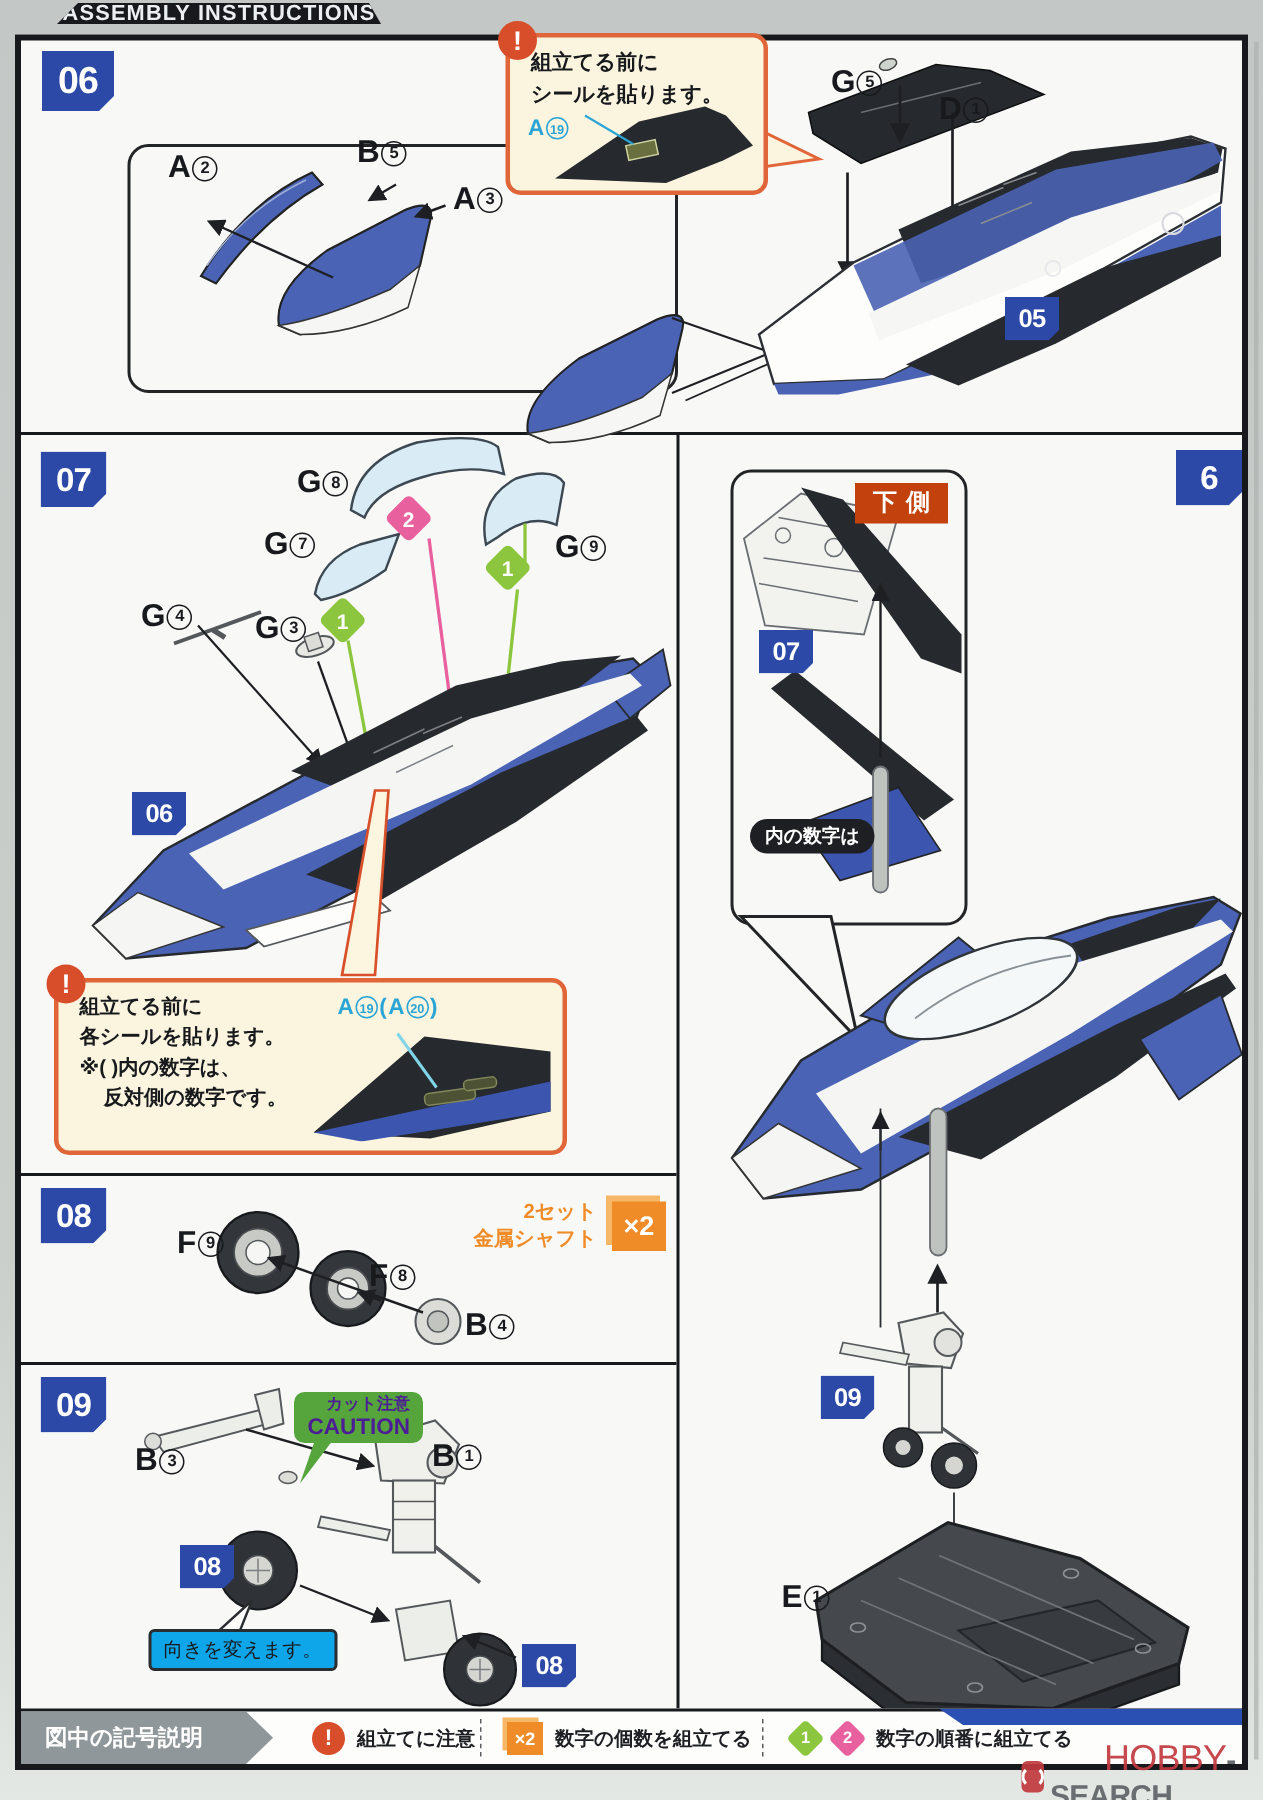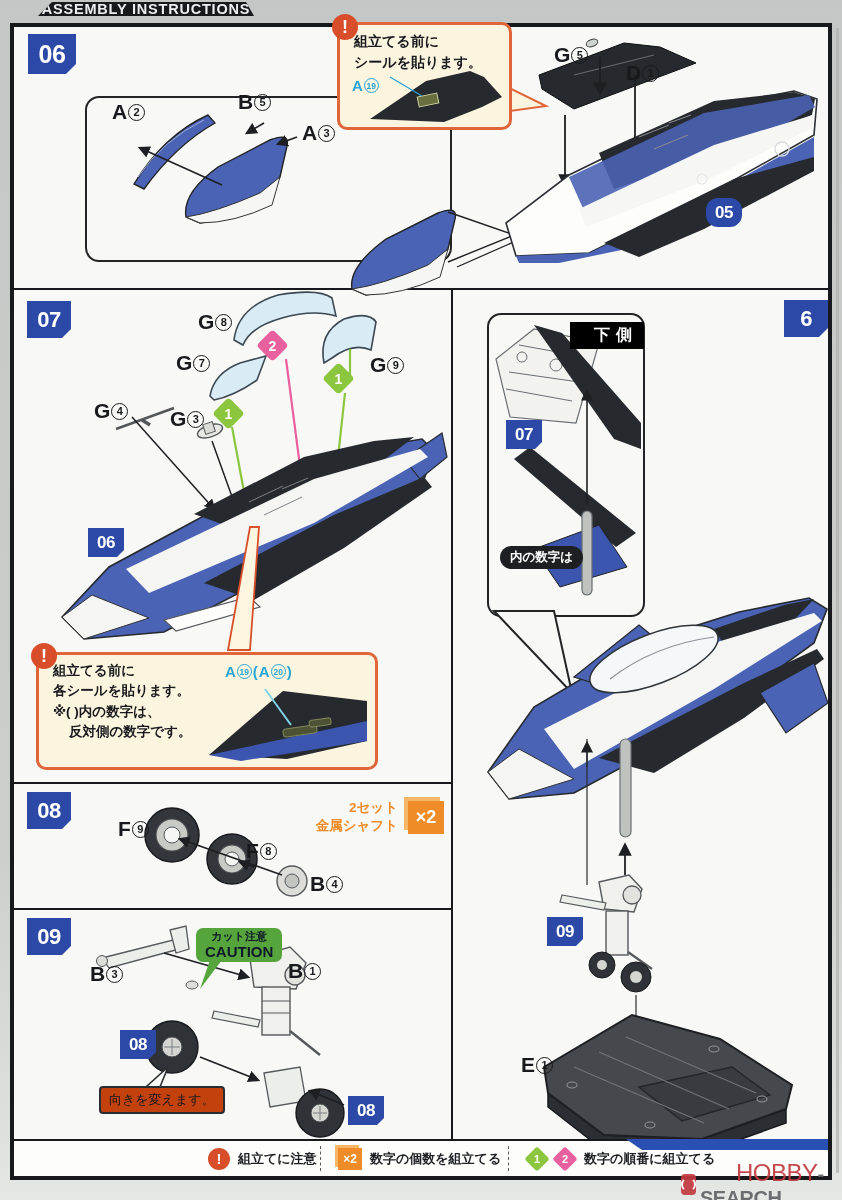--- a/index.html
+++ b/index.html
@@ -30,34 +30,34 @@
          font-size:18px;display:flex;align-items:center;justify-content:center;z-index:6;}
   .c-text{position:absolute;color:#17191c;font-size:14px;font-weight:bold;line-height:1.5;}
   .sticker-lbl{position:absolute;display:flex;align-items:center;gap:1px;color:#2aa5d6;z-index:6;}
   .sticker-lbl b{font-size:15px;font-weight:bold;}
   .sticker-lbl .circ{border-color:#2aa5d6;color:#2aa5d6;width:15px;height:15px;font-size:8.5px;}
   .dia{position:absolute;width:23px;height:23px;border-radius:4px;transform:rotate(45deg);
        display:flex;align-items:center;justify-content:center;z-index:4;}
   .dia>span{transform:rotate(-45deg);color:#fff;font-weight:bold;font-size:14px;}
   .dia.green{background:#8cc63e;}
   .dia.pink{background:#e8609d;}
-  .tag-dark{position:absolute;background:#000000;color:#fff;font-weight:bold;font-size:16px;
-            letter-spacing:6px;padding:3px 6px 3px 24px;z-index:4;}
+  .tag-dark{position:absolute;background:#c2410c;color:#fff;font-weight:bold;font-size:16px;
+            letter-spacing:6px;padding:3px 6px 3px 12px;z-index:4;}
   .tag-pill{position:absolute;background:#1d1f22;color:#fff;font-weight:bold;font-size:12.5px;
             border-radius:12px;padding:3px 10px;z-index:4;}
-  .caution{position:absolute;background:#55a53c;color:#0f172a;border-radius:7px;text-align:center;
+  .caution{position:absolute;background:#55a53c;color:#4c1d95;border-radius:7px;text-align:right;
            line-height:1.15;padding:2px 9px;z-index:4;}
   .caution .l1{font-size:11px;font-weight:bold;display:block;}
   .caution .l2{font-size:15px;font-weight:bold;display:block;}
   .qty-note{position:absolute;text-align:right;color:#f08c28;font-weight:bold;font-size:13.5px;line-height:1.35;z-index:4;}
   .x2badge{position:absolute;width:36px;height:33px;z-index:4;}
   .x2badge .back{position:absolute;left:-4px;top:-4px;width:100%;height:100%;background:#f6b866;}
   .x2badge .front{position:absolute;left:0;top:0;width:100%;height:100%;background:#f08c28;
                   color:#fff;font-weight:bold;font-size:18px;display:flex;align-items:center;justify-content:center;}
-  .bubble{position:absolute;background:#c2410c;border:2px solid #2a2d30;border-radius:4px;
+  .bubble{position:absolute;background:#0ea5e9;border:2px solid #2a2d30;border-radius:4px;
           font-size:13px;color:#17191c;padding:3px 8px;z-index:4;white-space:nowrap;}
   .legend{position:absolute;left:0;top:1112px;width:814px;height:37px;background:#fdfdfc;
           border-top:2px solid #17191c;box-sizing:border-box;z-index:5;}
   .chevron{position:absolute;left:0;top:0;width:170px;height:35px;background:#8f979a;
            clip-path:polygon(0 0,150px 0,168px 50%,150px 100%,0 100%);
            color:#fff;font-weight:bold;font-size:15px;display:flex;align-items:center;padding-left:16px;box-sizing:border-box;}
   .lg-item{position:absolute;top:0;height:35px;display:flex;align-items:center;gap:8px;}
   .lg-text{font-size:13px;font-weight:bold;color:#1d1f22;}
   .lg-dash{position:absolute;top:5px;height:25px;width:0;border-left:1.5px dashed #5a5e61;}
   .dia.mini{position:static;width:18px;height:18px;border-radius:3px;}
@@ -306,21 +306,21 @@
         <i class="circ">3</i>
       </span>
     <span class="plbl" style="left:540px;top:16px;">
       <b>G</b>
         <i class="circ">5</i>
       </span>
     <span class="plbl" style="left:612px;top:34px;">
       <b>D</b>
         <i class="circ">1</i>
       </span>
-    <div class="step sm" style="left:692px;top:171px;border-radius:12px;">05</div>
+    <div class="step sm" style="left:656px;top:171px;">05</div>
 
     <div class="callout" style="left:323px;top:-5px;width:169px;height:102px;">
       <div class="alert" style="position:absolute;left:-8px;top:-11px;">!</div>
       <div class="c-text" style="left:14px;top:6px;">
         <div>組立てる前に</div>
         <div>シールを貼ります。</div>
       </div>
       <span class="sticker-lbl" style="left:12px;top:52px;">
         <b>A</b>
           <i class="circ">19</i>
@@ -434,20 +434,21 @@
     <div class="tag-dark" style="left:556px;top:295px;">下側</div>
     <div class="step sm" style="left:492px;top:393px;">07</div>
     <div class="tag-pill" style="left:486px;top:519px;">内の数字は</div>
     <div class="step sm" style="left:533px;top:890px;">09</div>
     <span class="plbl" style="left:507px;top:1026px;">
       <b>E</b>
         <i class="circ">1</i>
       </span>
 
     <div class="legend">
+      <div class="chevron">図中の記号説明</div>
       <div class="lg-item" style="left:194px;">
         <div class="alert" style="width:22px;height:22px;font-size:15px;">!</div>
         <span class="lg-text">組立てに注意</span>
       </div>
       <div class="lg-dash" style="left:306px;"></div>
       <div class="lg-item" style="left:324px;">
         <div class="x2badge" style="position:relative;width:24px;height:22px;">
           <div class="back" style="left:-3px;top:-3px;"></div>
           <div class="front" style="font-size:12px;">×2</div>
         </div>

